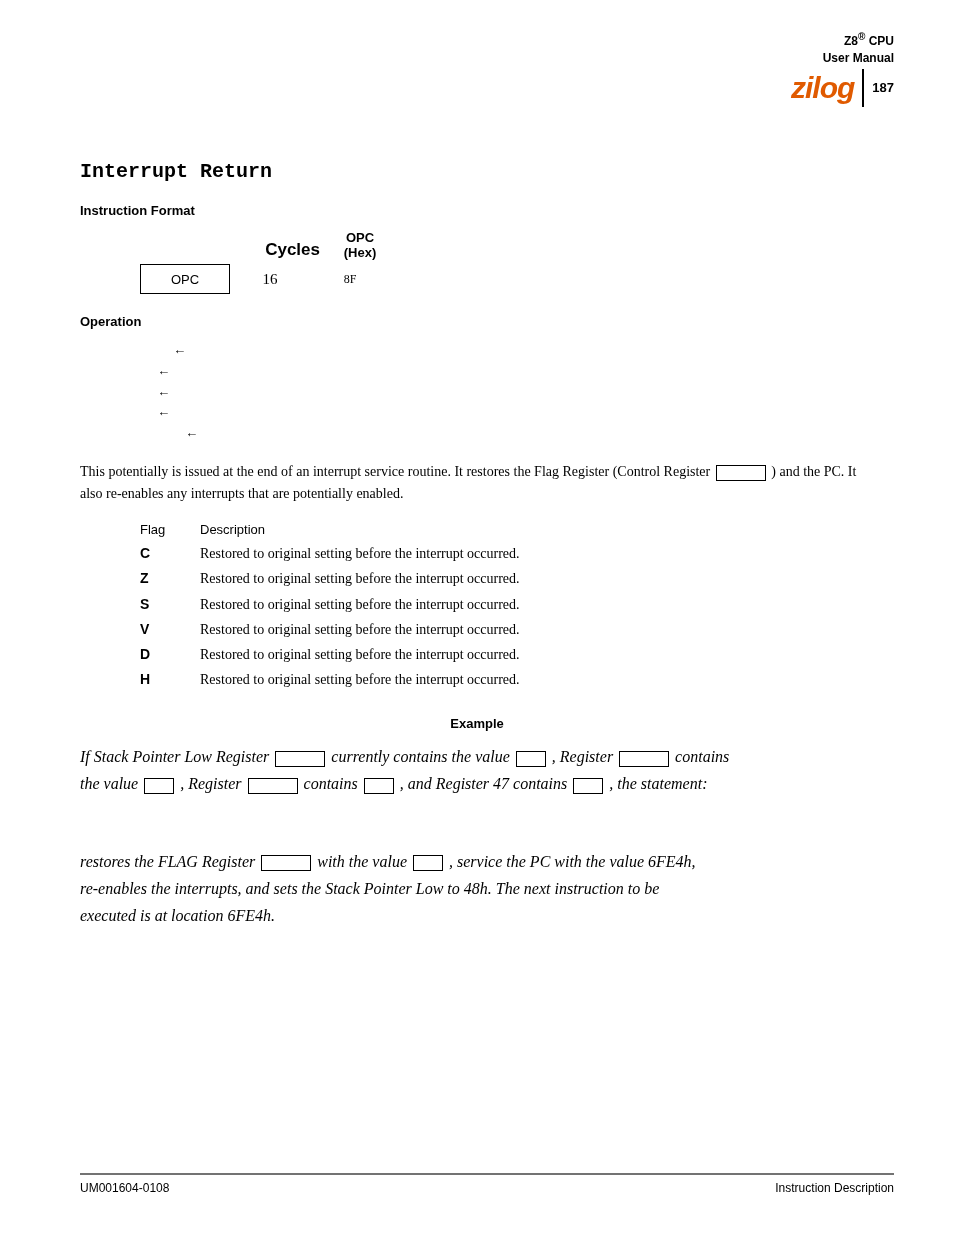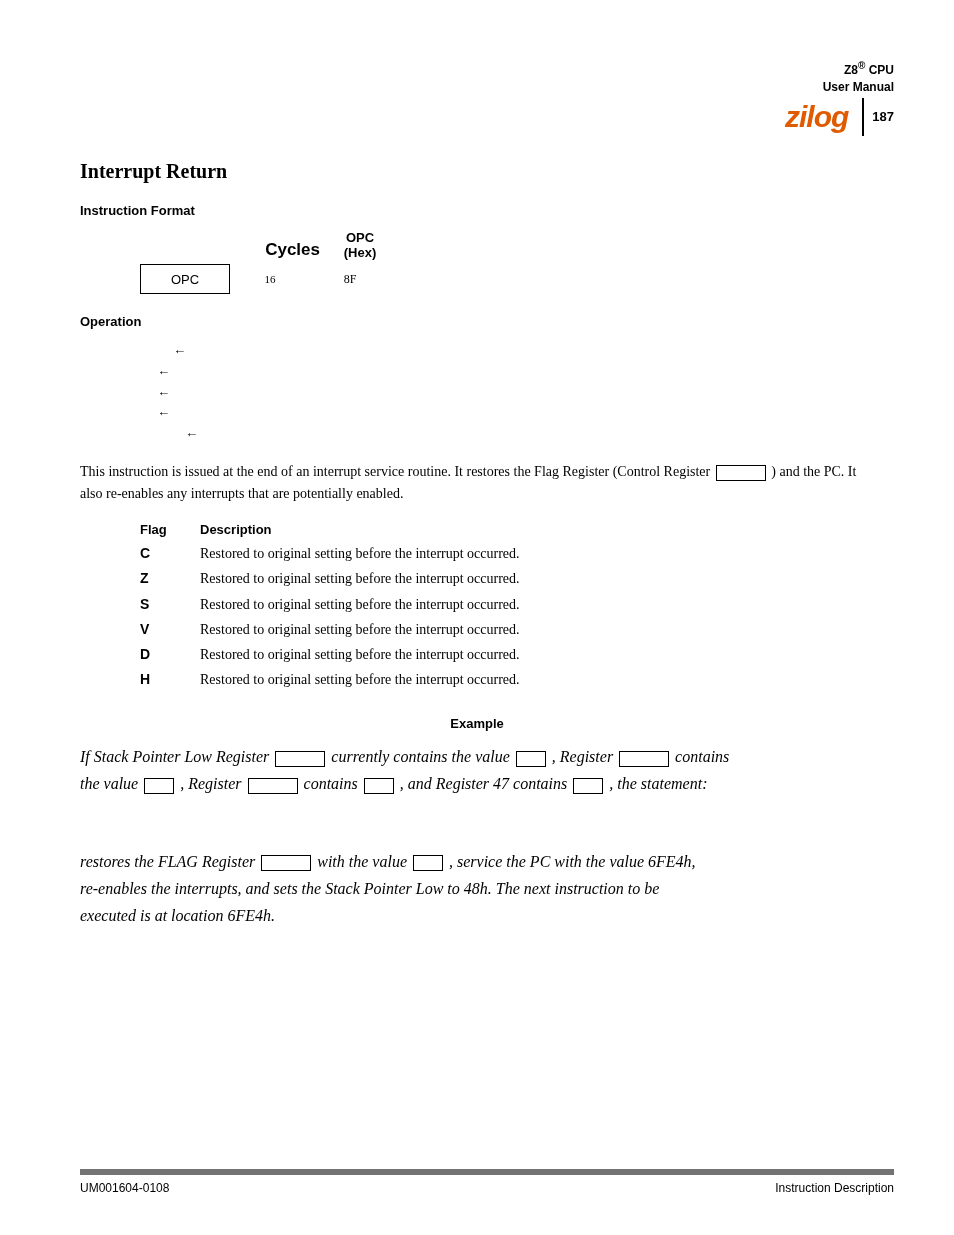--- a/index.html
+++ b/index.html
@@ -19,21 +19,21 @@
       padding: 40px 80px 60px 80px;
       position: relative;
     }
 
     
     .main-content {
       margin-top: 120px;
     }
 
     .section-title {
-      font-family: Liberation Serif, serif;
+      font-family: Liberation Mono, monospace;
       font-size: 20px;
       font-weight: bold;
       margin-bottom: 20px;
     }
 
     .subsection-title {
       font-family: Arial, sans-serif;
       font-size: 13px;
       font-weight: bold;
       margin-bottom: 12px;
@@ -89,21 +89,21 @@
       display: flex;
       align-items: center;
       justify-content: center;
       font-family: Arial, sans-serif;
       font-size: 13px;
     }
 
     .if-cycles-val {
       width: 80px;
       text-align: center;
-      font-size: 11px;
+      font-size: 15px;
     }
 
     .if-opc-val {
       width: 80px;
       text-align: center;
       font-size: 12px;
     }
 
     
     .operation-area {
@@ -146,21 +146,21 @@
       font-family: Arial, sans-serif;
     }
 
     .flag-col-desc {
       flex: 1;
     }
 
     .flag-header {
       font-family: Arial, sans-serif;
       font-size: 13px;
-      font-weight: bold;
+      font-weight: normal;
     }
 
     
     .example-text {
       font-size: 16px;
       line-height: 1.7;
       margin-bottom: 10px;
       font-style: italic;
     }
 
@@ -185,54 +185,53 @@
     
     .footer {
       position: absolute;
       bottom: 40px;
       left: 80px;
       right: 60px;
       display: flex;
       justify-content: space-between;
       font-family: Arial, sans-serif;
       font-size: 12px;
-      border-top: 6px solid #737373;
+      border-top: 2px solid #737373;
       padding-top: 6px;
     }
 
     .header-logo-area {
       position: absolute;
       top: 30px;
       right: 60px;
     }
 
     .header-top-text {
       font-family: Arial, sans-serif;
       font-size: 12px;
       font-weight: bold;
       text-align: right;
       line-height: 1.4;
-      margin-top: 29px;
     }
 
     .logo-and-page {
       display: flex;
       align-items: center;
       justify-content: flex-end;
       margin-top: 2px;
     }
 
     .zilog-brand {
       font-family: Arial, sans-serif;
       font-size: 30px;
       font-weight: 900;
       color: #e05a00;
       font-style: italic;
       letter-spacing: -1px;
-      margin-right: 6px;
+      margin-right: 0;
     }
 
     .logo-divider {
       width: 2px;
       height: 38px;
       background: #000;
       margin: 0 8px;
     }
 
     .page-num-text {
@@ -302,21 +301,21 @@
       </div>
       <div class="op-line">
         <span style="margin-left:20px;">←</span>
       </div>
       <div class="op-line">
         <span style="margin-left:48px;">←</span>
       </div>
     </div>
 
     <div class="op-text-block">
-      <span>This instruction is issued at the end of an interrupt service routine. It restores the Flag Register (Control Register</span>
+      <span>This potentially is issued at the end of an interrupt service routine. It restores the Flag Register (Control Register</span>
       <span class="inline-box-wide"></span>
       <span>) and the PC. It also re-enables any interrupts that are potentially enabled.</span>
     </div>
 
     <div class="flag-table">
       <div class="flag-row">
         <div class="flag-col-flag flag-header">Flag</div>
         <div class="flag-col-desc flag-header">Description</div>
       </div>
       <div class="flag-row">

